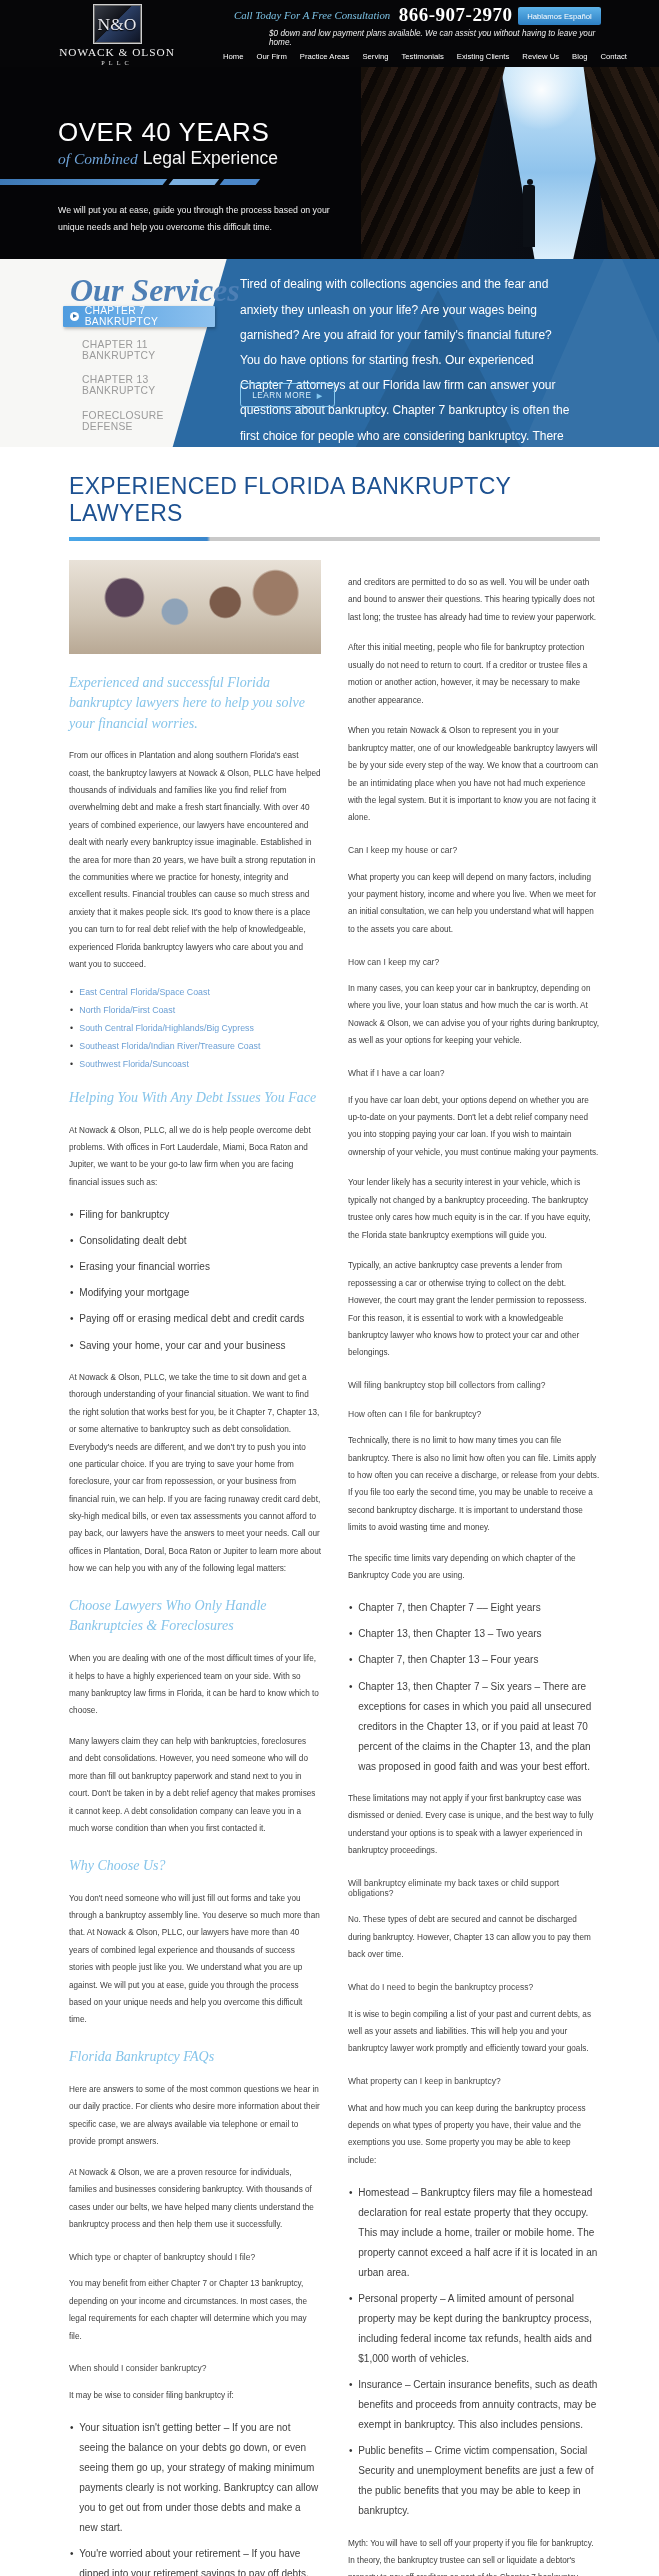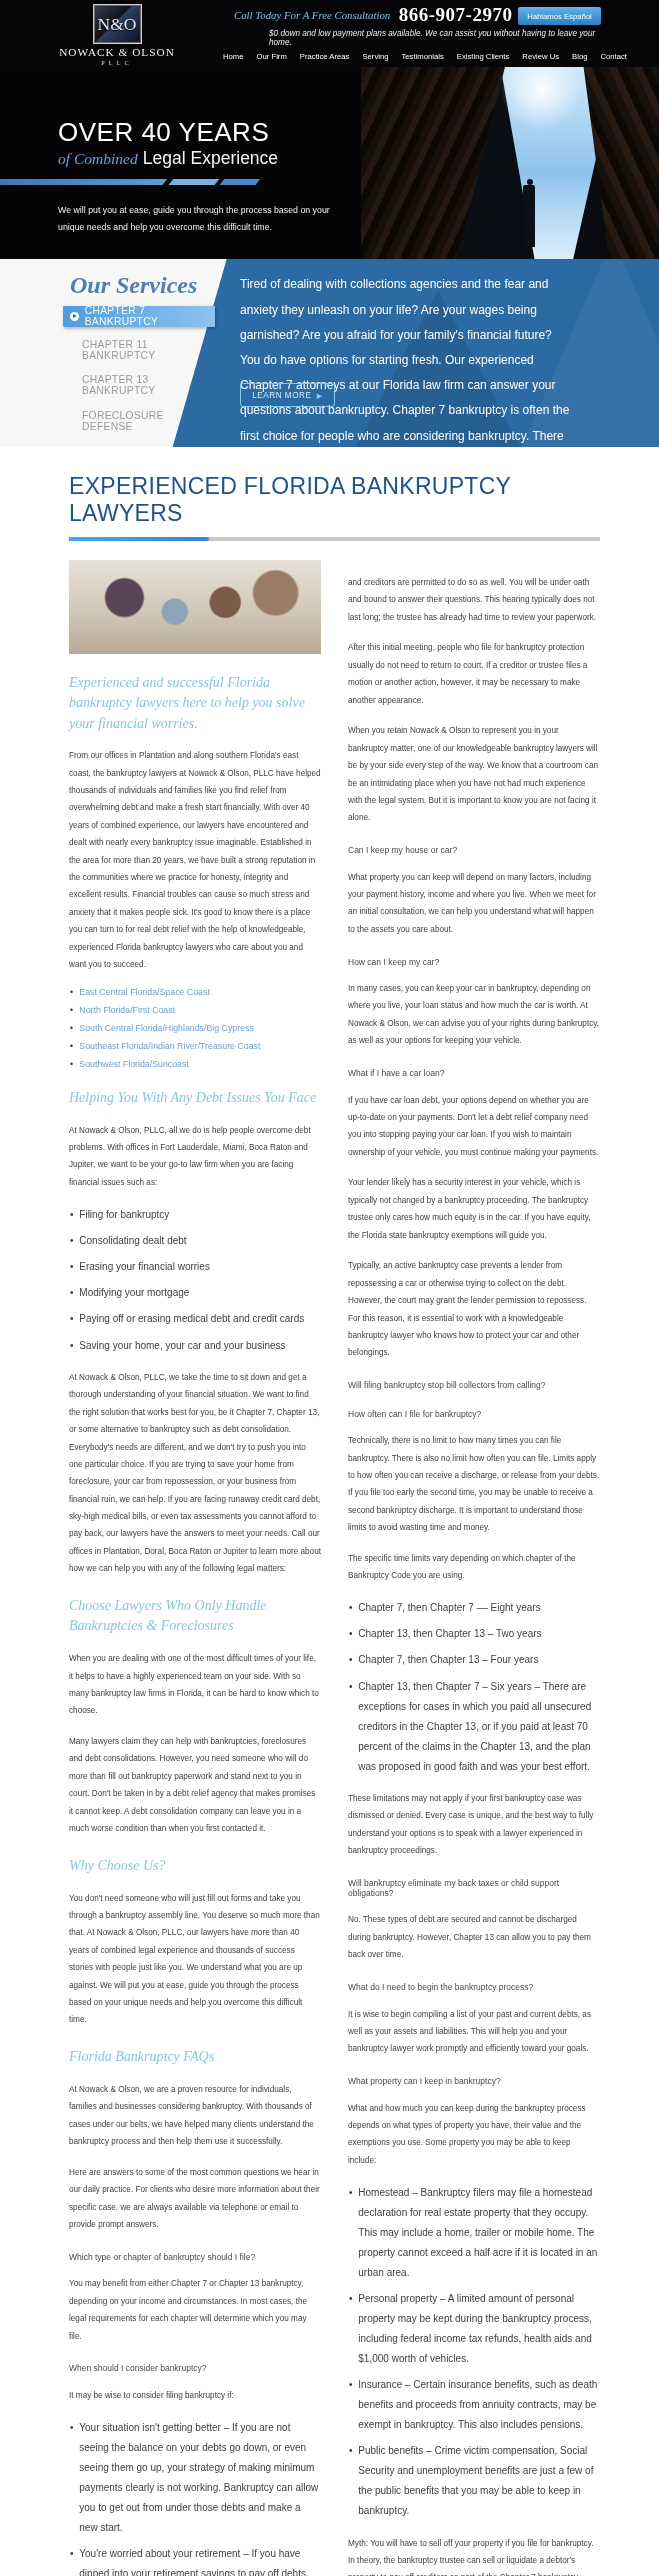--- a/index.html
+++ b/index.html
@@ -39,21 +39,21 @@
   .hero-bars .b2 { width: 46px; background: #7cb0e0; }
   .hero-bars .b3 { width: 36px; background: #4a86c8; }
   .hero-para { position: absolute; left: 58px; top: 135px; width: 273px; font-size: 8.8px; line-height: 1.95; color: #f2f2f2; }
 
   
   .services { position: relative; height: 188px; background: #2b6aa3; overflow: hidden; }
   .svc-chev1, .svc-chev2 { position: absolute; background: rgba(0,0,0,.10); }
   .svc-chev1 { left: 330px; top: 31px; width: 216px; height: 206px; clip-path: polygon(50% 0, 100% 100%, 0 100%); }
   .svc-chev2 { left: 505px; top: -20.6px; width: 216px; height: 247px; clip-path: polygon(50% 0, 100% 100%, 0 100%); background: rgba(255,255,255,.05); }
   .svc-white { position: absolute; inset: 0; background: #f7f7f5; clip-path: polygon(0 0, 34.4% 0, 26.2% 100%, 0 100%); }
-  .svc-title { position: absolute; left: 70px; top: 13.4px; font-family: "Liberation Serif", serif; font-style: italic; font-size: 24px; color: #4d7fb5; }
+  .svc-title { position: absolute; left: 70px; top: 13.4px; font-family: "Liberation Serif", serif; font-style: italic; font-size: 32px; color: #4d7fb5; }
   .services-list { position: absolute; left: 0; top: 47px; width: 216px; }
   .svc-item { color: #9a9a9a; font-size: 10.3px; letter-spacing: 0.3px; margin: 0 0 13.4px 82px; }
   .svc-item.active { display: flex; align-items: center; margin: 0 0 12.4px 63px; width: 152px; height: 20.6px; padding-left: 7.2px; background: linear-gradient(90deg,#4f9cdf,#8ec2ef); color: #fff; border-radius: 1px; box-shadow: 1px 1.5px 3.1px rgba(0,0,0,.25); }
   .svc-arrow { width: 9.3px; height: 9.3px; border-radius: 50%; background: #fff; margin-right: 5.2px; position: relative; flex: 0 0 9.3px; }
   .svc-arrow::before { content: ""; position: absolute; left: 3.1px; top: 2.1px; border-top: 2.6px solid transparent; border-bottom: 2.6px solid transparent; border-left: 4.1px solid #2b6aa3; }
   .svc-para { position: absolute; left: 240px; top: 13.4px; width: 335px; color: #fff; font-size: 12px; line-height: 2.1; }
   .learn-more { position: absolute; left: 240px; top: 124px; display: inline-block; padding: 6.7px 11.3px; border: 1px solid #86c9f1; border-radius: 3.1px; color: #d9effc; font-size: 8.2px; letter-spacing: 0.5px; }
   .learn-more .tri { color: #86c9f1; margin-left: 5.2px; font-size: 7.2px; }
 
   
@@ -159,22 +159,22 @@
               <li>Paying off or erasing medical debt and credit cards</li>
               <li>Saving your home, your car and your business</li>
             </ul>
             <p class="body-p">At Nowack &amp; Olson, PLLC, we take the time to sit down and get a thorough understanding of your financial situation. We want to find the right solution that works best for you, be it Chapter 7, Chapter 13, or some alternative to bankruptcy such as debt consolidation. Everybody's needs are different, and we don't try to push you into one particular choice. If you are trying to save your home from foreclosure, your car from repossession, or your business from financial ruin, we can help. If you are facing runaway credit card debt, sky-high medical bills, or even tax assessments you cannot afford to pay back, our lawyers have the answers to meet your needs. Call our offices in Plantation, Doral, Boca Raton or Jupiter to learn more about how we can help you with any of the following legal matters:</p>
             <h3 class="sub-h">Choose Lawyers Who Only Handle Bankruptcies &amp; Foreclosures</h3>
             <p class="body-p">When you are dealing with one of the most difficult times of your life, it helps to have a highly experienced team on your side. With so many bankruptcy law firms in Florida, it can be hard to know which to choose.</p>
             <p class="body-p">Many lawyers claim they can help with bankruptcies, foreclosures and debt consolidations. However, you need someone who will do more than fill out bankruptcy paperwork and stand next to you in court. Don't be taken in by a debt relief agency that makes promises it cannot keep. A debt consolidation company can leave you in a much worse condition than when you first contacted it.</p>
             <h3 class="sub-h">Why Choose Us?</h3>
             <p class="body-p">You don't need someone who will just fill out forms and take you through a bankruptcy assembly line. You deserve so much more than that. At Nowack &amp; Olson, PLLC, our lawyers have more than 40 years of combined legal experience and thousands of success stories with people just like you. We understand what you are up against. We will put you at ease, guide you through the process based on your unique needs and help you overcome this difficult time.</p>
             <h3 class="sub-h">Florida Bankruptcy FAQs</h3>
+            <p class="body-p">Here are answers to some of the most common questions we hear in our daily practice. For clients who desire more information about their specific case, we are always available via telephone or email to provide prompt answers.</p>
             <p class="body-p">At Nowack &amp; Olson, we are a proven resource for individuals, families and businesses considering bankruptcy. With thousands of cases under our belts, we have helped many clients understand the bankruptcy process and then help them use it successfully.</p>
-            <p class="body-p">Here are answers to some of the most common questions we hear in our daily practice. For clients who desire more information about their specific case, we are always available via telephone or email to provide prompt answers.</p>
             <p class="faq-q">Which type or chapter of bankruptcy should I file?</p>
             <p class="body-p">You may benefit from either Chapter 7 or Chapter 13 bankruptcy, depending on your income and circumstances. In most cases, the legal requirements for each chapter will determine which you may file.</p>
             <p class="faq-q">When should I consider bankruptcy?</p>
             <p class="body-p">It may be wise to consider filing bankruptcy if:</p>
             <ul class="body-ul">
               <li>Your situation isn't getting better – If you are not seeing the balance on your debts go down, or even seeing them go up, your strategy of making minimum payments clearly is not working. Bankruptcy can allow you to get out from under those debts and make a new start.</li>
               <li>You're worried about your retirement – If you have dipped into your retirement savings to pay off debts, you are doing your future self a disservice. Often, a bankruptcy filing is an option to preserve the income you will need after retirement.</li>
             </ul>
           </div>
       </div>

